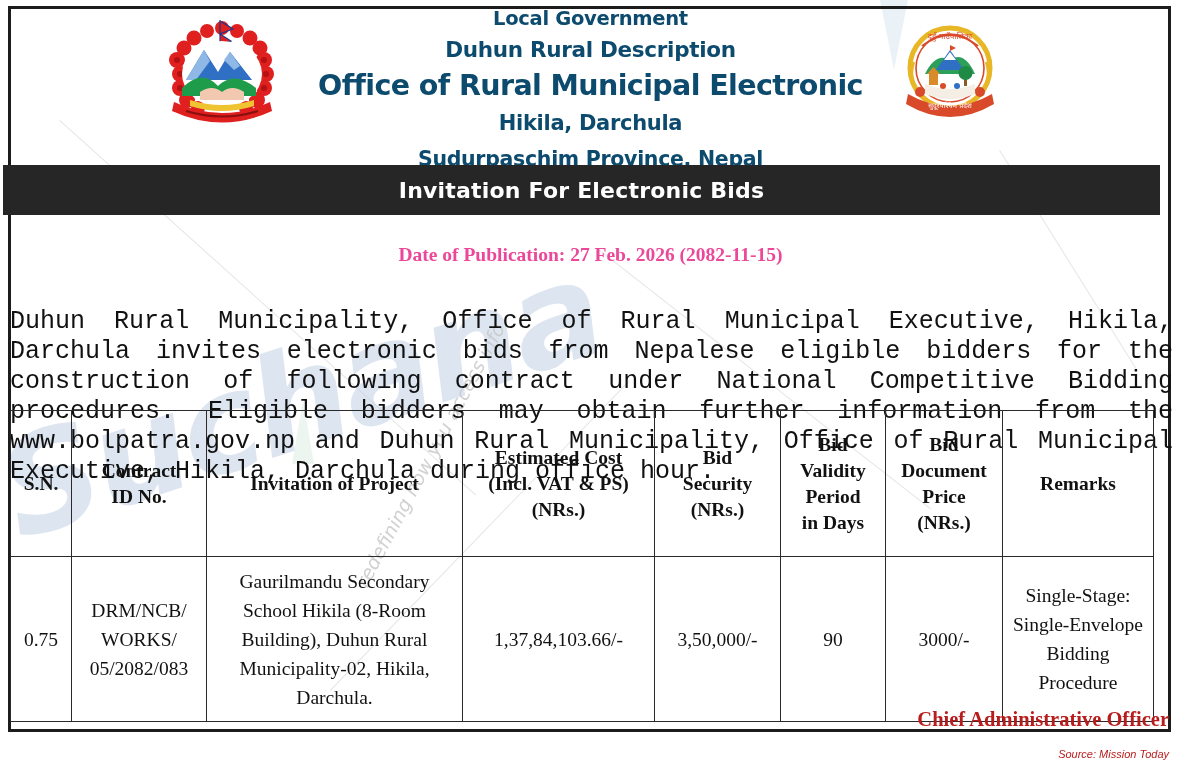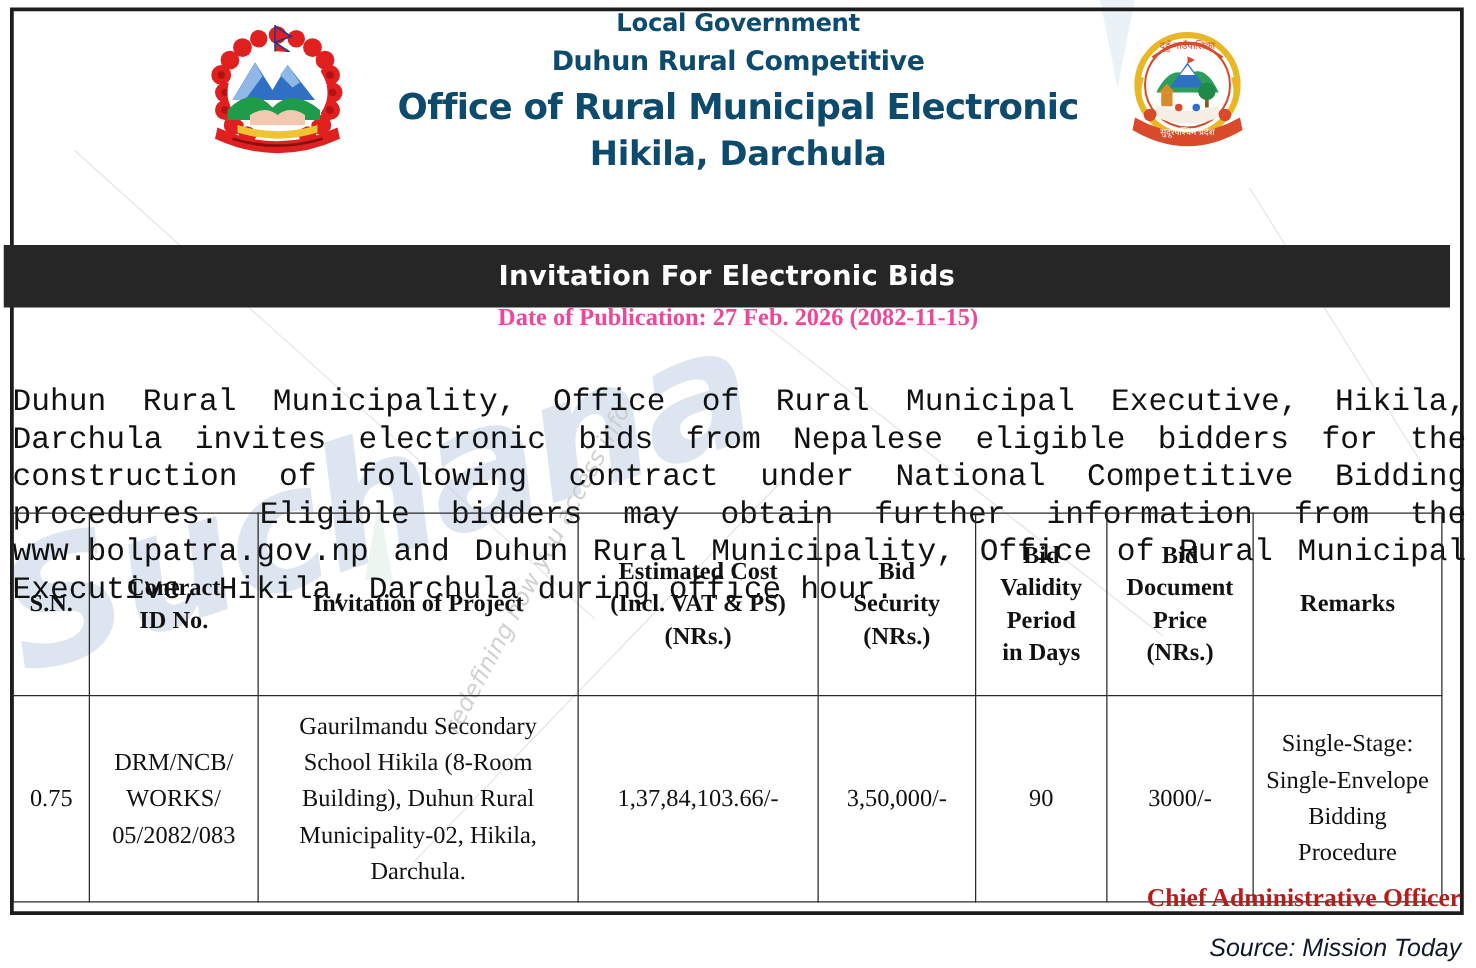--- a/index.html
+++ b/index.html
@@ -113,28 +113,28 @@
     font-family: "DejaVu Sans", sans-serif;
   }
   .mh-line {
     font-weight: bold;
     color: #0c4a6e;
     letter-spacing: -0.3px;
   }
   .mh-1 { font-size: 19.5px; line-height: 30px; }
   .mh-2 { font-size: 21.5px; line-height: 32px; }
   .mh-3 { font-size: 28.5px; line-height: 40px; letter-spacing: -0.6px; }
-  .mh-4 { font-size: 27px; line-height: 35px; }
+  .mh-4 { font-size: 21px; line-height: 35px; }
   .mh-5 { font-size: 20.5px; line-height: 36px; }
 
   
   #banner {
     position: absolute;
     left: 3px;
-    top: 196px;
+    top: 165px;
     width: 1157px;
     height: 50px;
     background: #262626;
     display: flex;
     align-items: center;
     justify-content: center;
     z-index: 12;
   }
   #banner-title {
     color: #ffffff;
@@ -234,22 +234,22 @@
     z-index: 12;
   }
 
   
   #source-credit {
     position: absolute;
     right: 12px;
     top: 748px;
     font-family: "Liberation Sans", sans-serif;
     font-style: italic;
-    font-size: 20px;
-    color: #0f172a;
+    font-size: 11px;
+    color: #b91c1c;
     z-index: 12;
   }
 </style>
 </head>
 <body>
 
 <div id="watermark-layer">
   <div class="wm-arrow wm-arrow-top"></div>
   <div class="wm-arrow wm-arrow-left"></div>
   <div class="wm-line" style="left:60px; top:120px; width:560px; transform:rotate(42deg);"></div>
@@ -354,23 +354,24 @@
       <path d="M10 72 Q52 96 94 72 L96 82 Q52 108 8 82 Z" fill="#d94a2a"></path>
       <text x="52" y="86" font-size="7" fill="#ffffff" text-anchor="middle" font-family="DejaVu Sans, sans-serif">सुदूरपश्चिम प्रदेश</text>
 
       <circle cx="22" cy="70" r="5" fill="#d94a2a"></circle>
         <circle cx="82" cy="70" r="5" fill="#d94a2a"></circle>
     </svg>
   </div>
 
   <div id="masthead-text">
     <div class="mh-line mh-1">Local Government</div>
-    <div class="mh-line mh-2">Duhun Rural Competitive</div>
+    <div class="mh-line mh-2">Duhun Rural Description</div>
     <div class="mh-line mh-3">Office of Rural Municipal Electronic</div>
     <div class="mh-line mh-4">Hikila, Darchula</div>
+    <div class="mh-line mh-5">Sudurpaschim Province, Nepal</div>
   </div>
 </div>
 
 <div id="banner">
   <span id="banner-title">Invitation For Electronic Bids</span>
 </div>
 
 <div id="pub-date">Date of Publication: 27 Feb. 2026 (2082-11-15)</div>
 
 <p id="intro-paragraph">Duhun Rural Municipality, Office of Rural Municipal Executive, Hikila, Darchula invites electronic bids from Nepalese eligible bidders for the construction of following contract under National Competitive Bidding procedures. Eligible bidders may obtain further information from the www.bolpatra.gov.np and Duhun Rural Municipality, Office of Rural Municipal Executive, Hikila, Darchula during office hour.</p>

